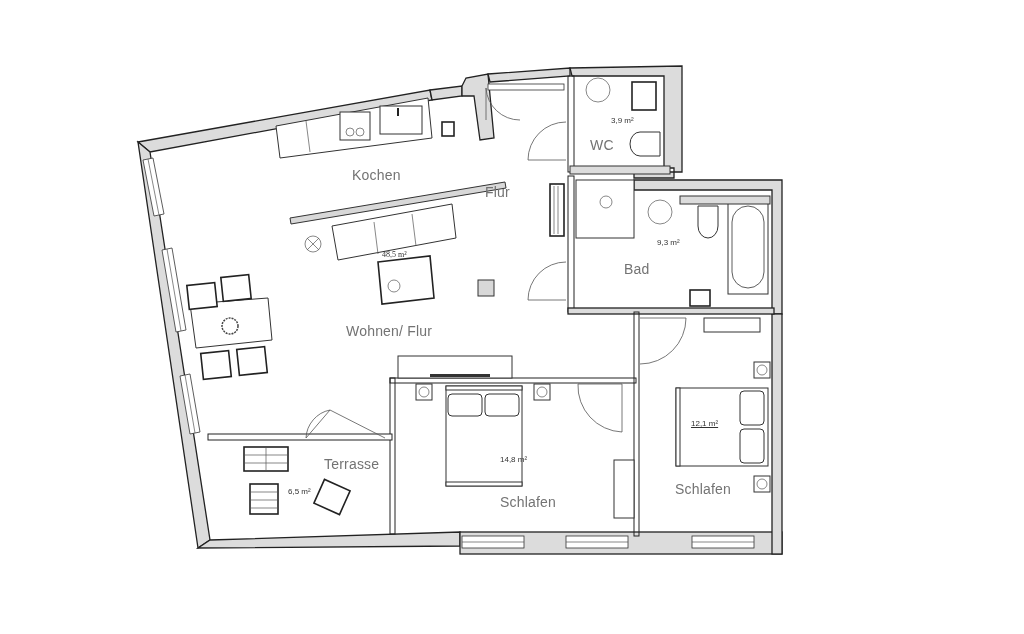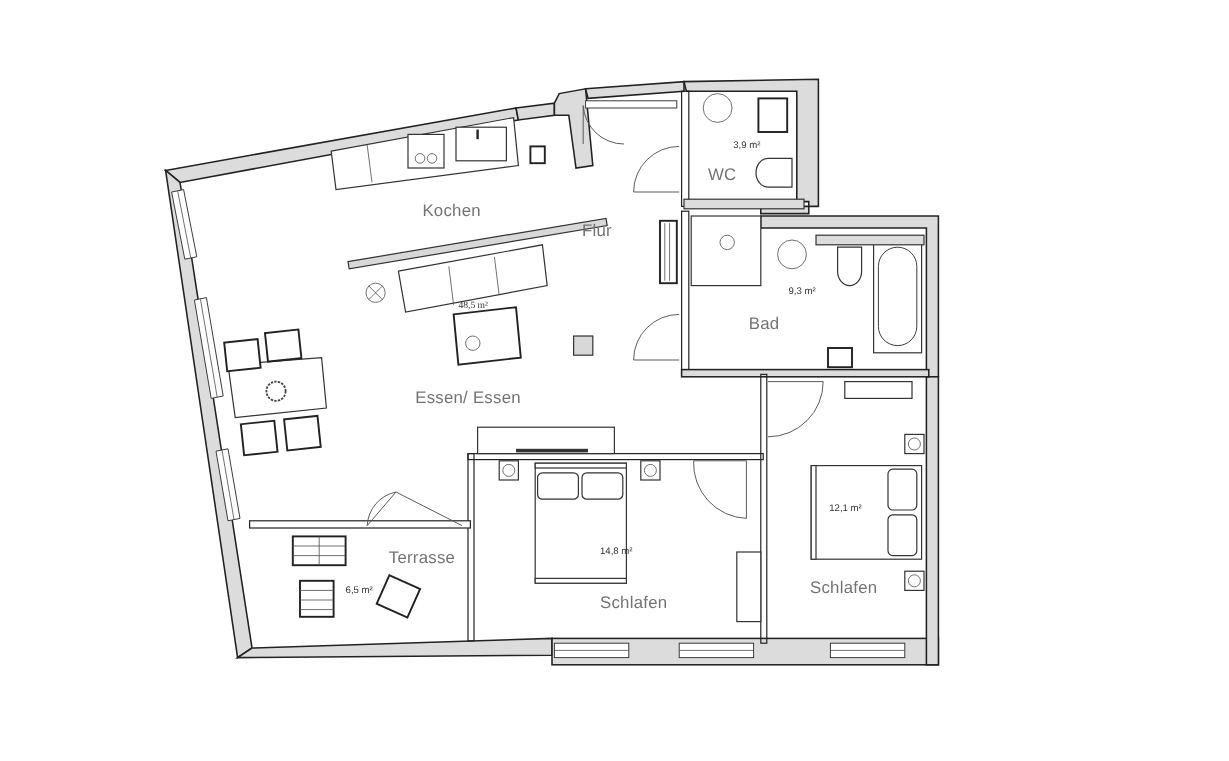--- a/index.html
+++ b/index.html
@@ -185,20 +185,20 @@
     <rect class="furn" x="704" y="318" width="56" height="14"></rect>
   </g>
 </svg>
 
 <div class="lbl room" style="left:352px;top:167px;">Kochen</div>
 <div class="lbl room" style="left:485px;top:152px;margin-top:32px;">Flur</div>
 <div class="lbl room" style="left:590px;top:137px;">WC</div>
 <div class="lbl area" style="left:611px;top:116px;">3,9 m²</div>
 <div class="lbl room" style="left:624px;top:261px;">Bad</div>
 <div class="lbl area" style="left:657px;top:238px;">9,3 m²</div>
-<div class="lbl room" style="left:346px;top:323px;">Essen/ Essen</div>
+<div class="lbl room" style="left:346px;top:323px;">Wohnen/ Flur</div>
 <div class="lbl area" style="left:382px;top:250px;font-family:Liberation Serif, serif;">48,5 m²</div>
 <div class="lbl room" style="left:313px;top:456px;margin-left:11px;">Terrasse</div>
 <div class="lbl area" style="left:288px;top:487px;text-align:center;">6,5 m²</div>
 <div class="lbl room" style="left:500px;top:494px;">Schlafen</div>
 <div class="lbl area" style="left:500px;top:455px;">14,8 m²</div>
 <div class="lbl room" style="left:675px;top:481px;">Schlafen</div>
-<div class="lbl area" style="left:691px;top:419px;">12,1 m²</div>
+<div class="lbl area" style="left:691px;top:419px;text-decoration:underline;">12,1 m²</div>
 
 </body></html>

